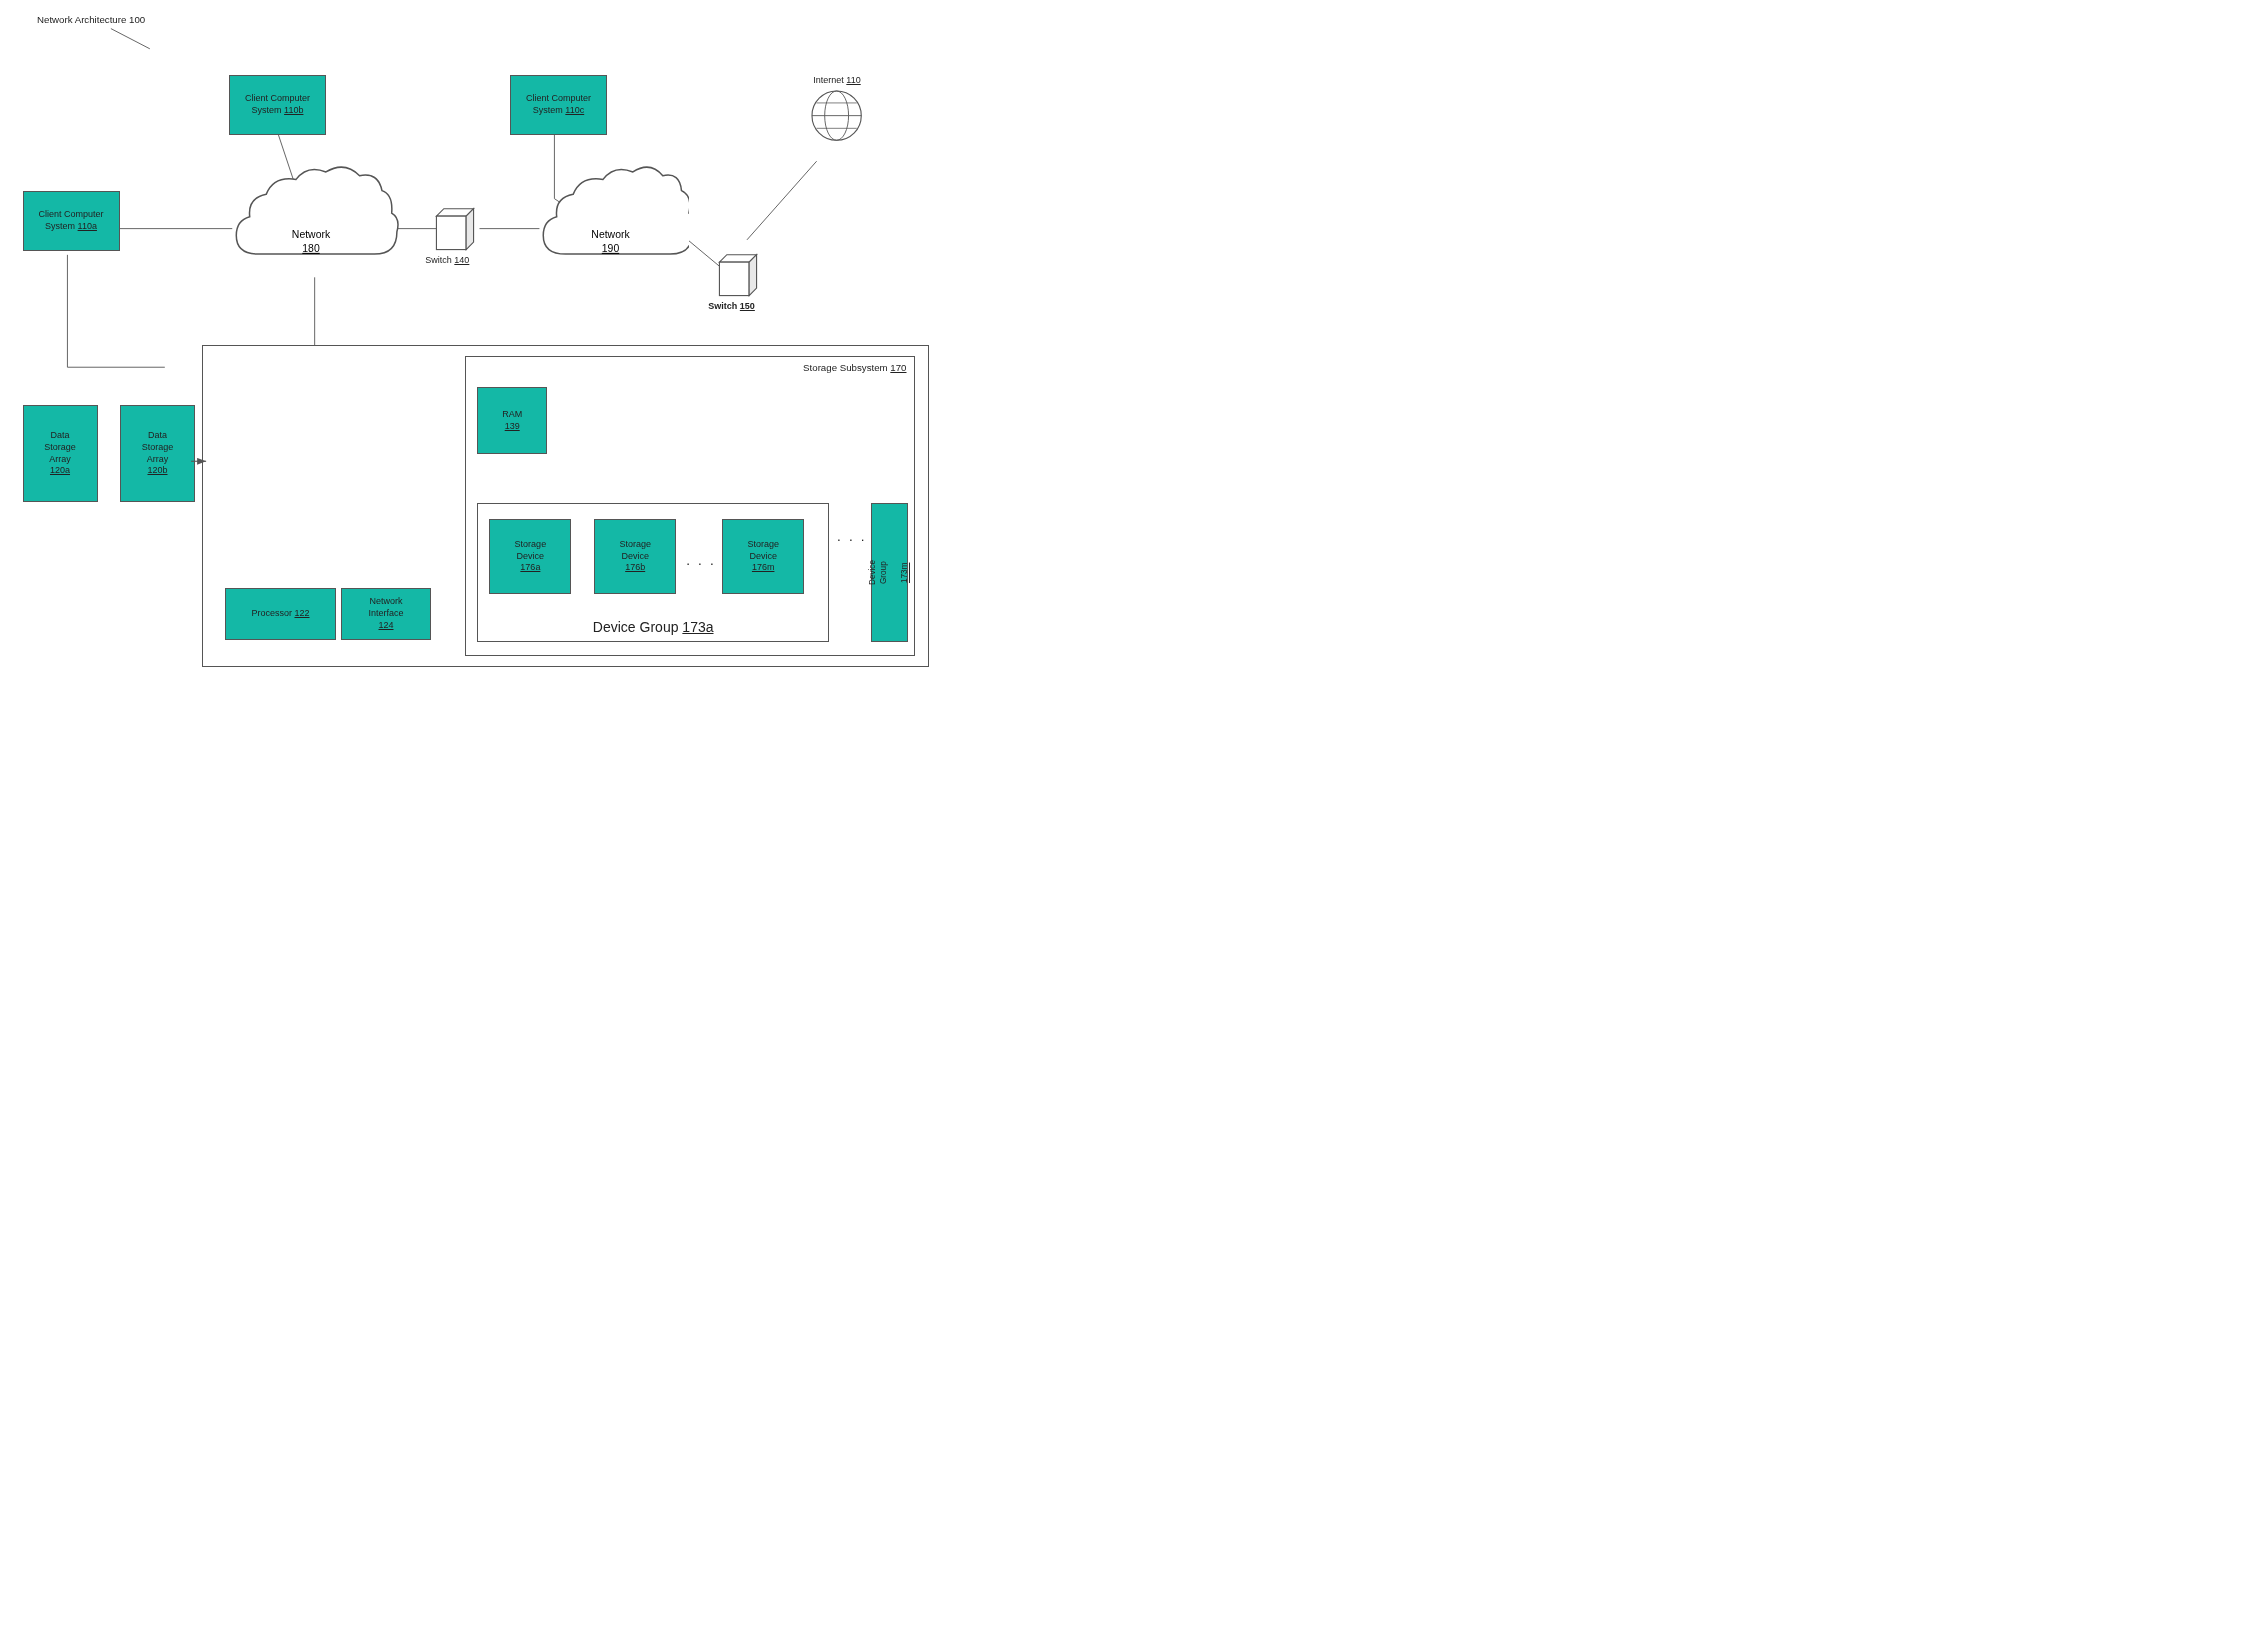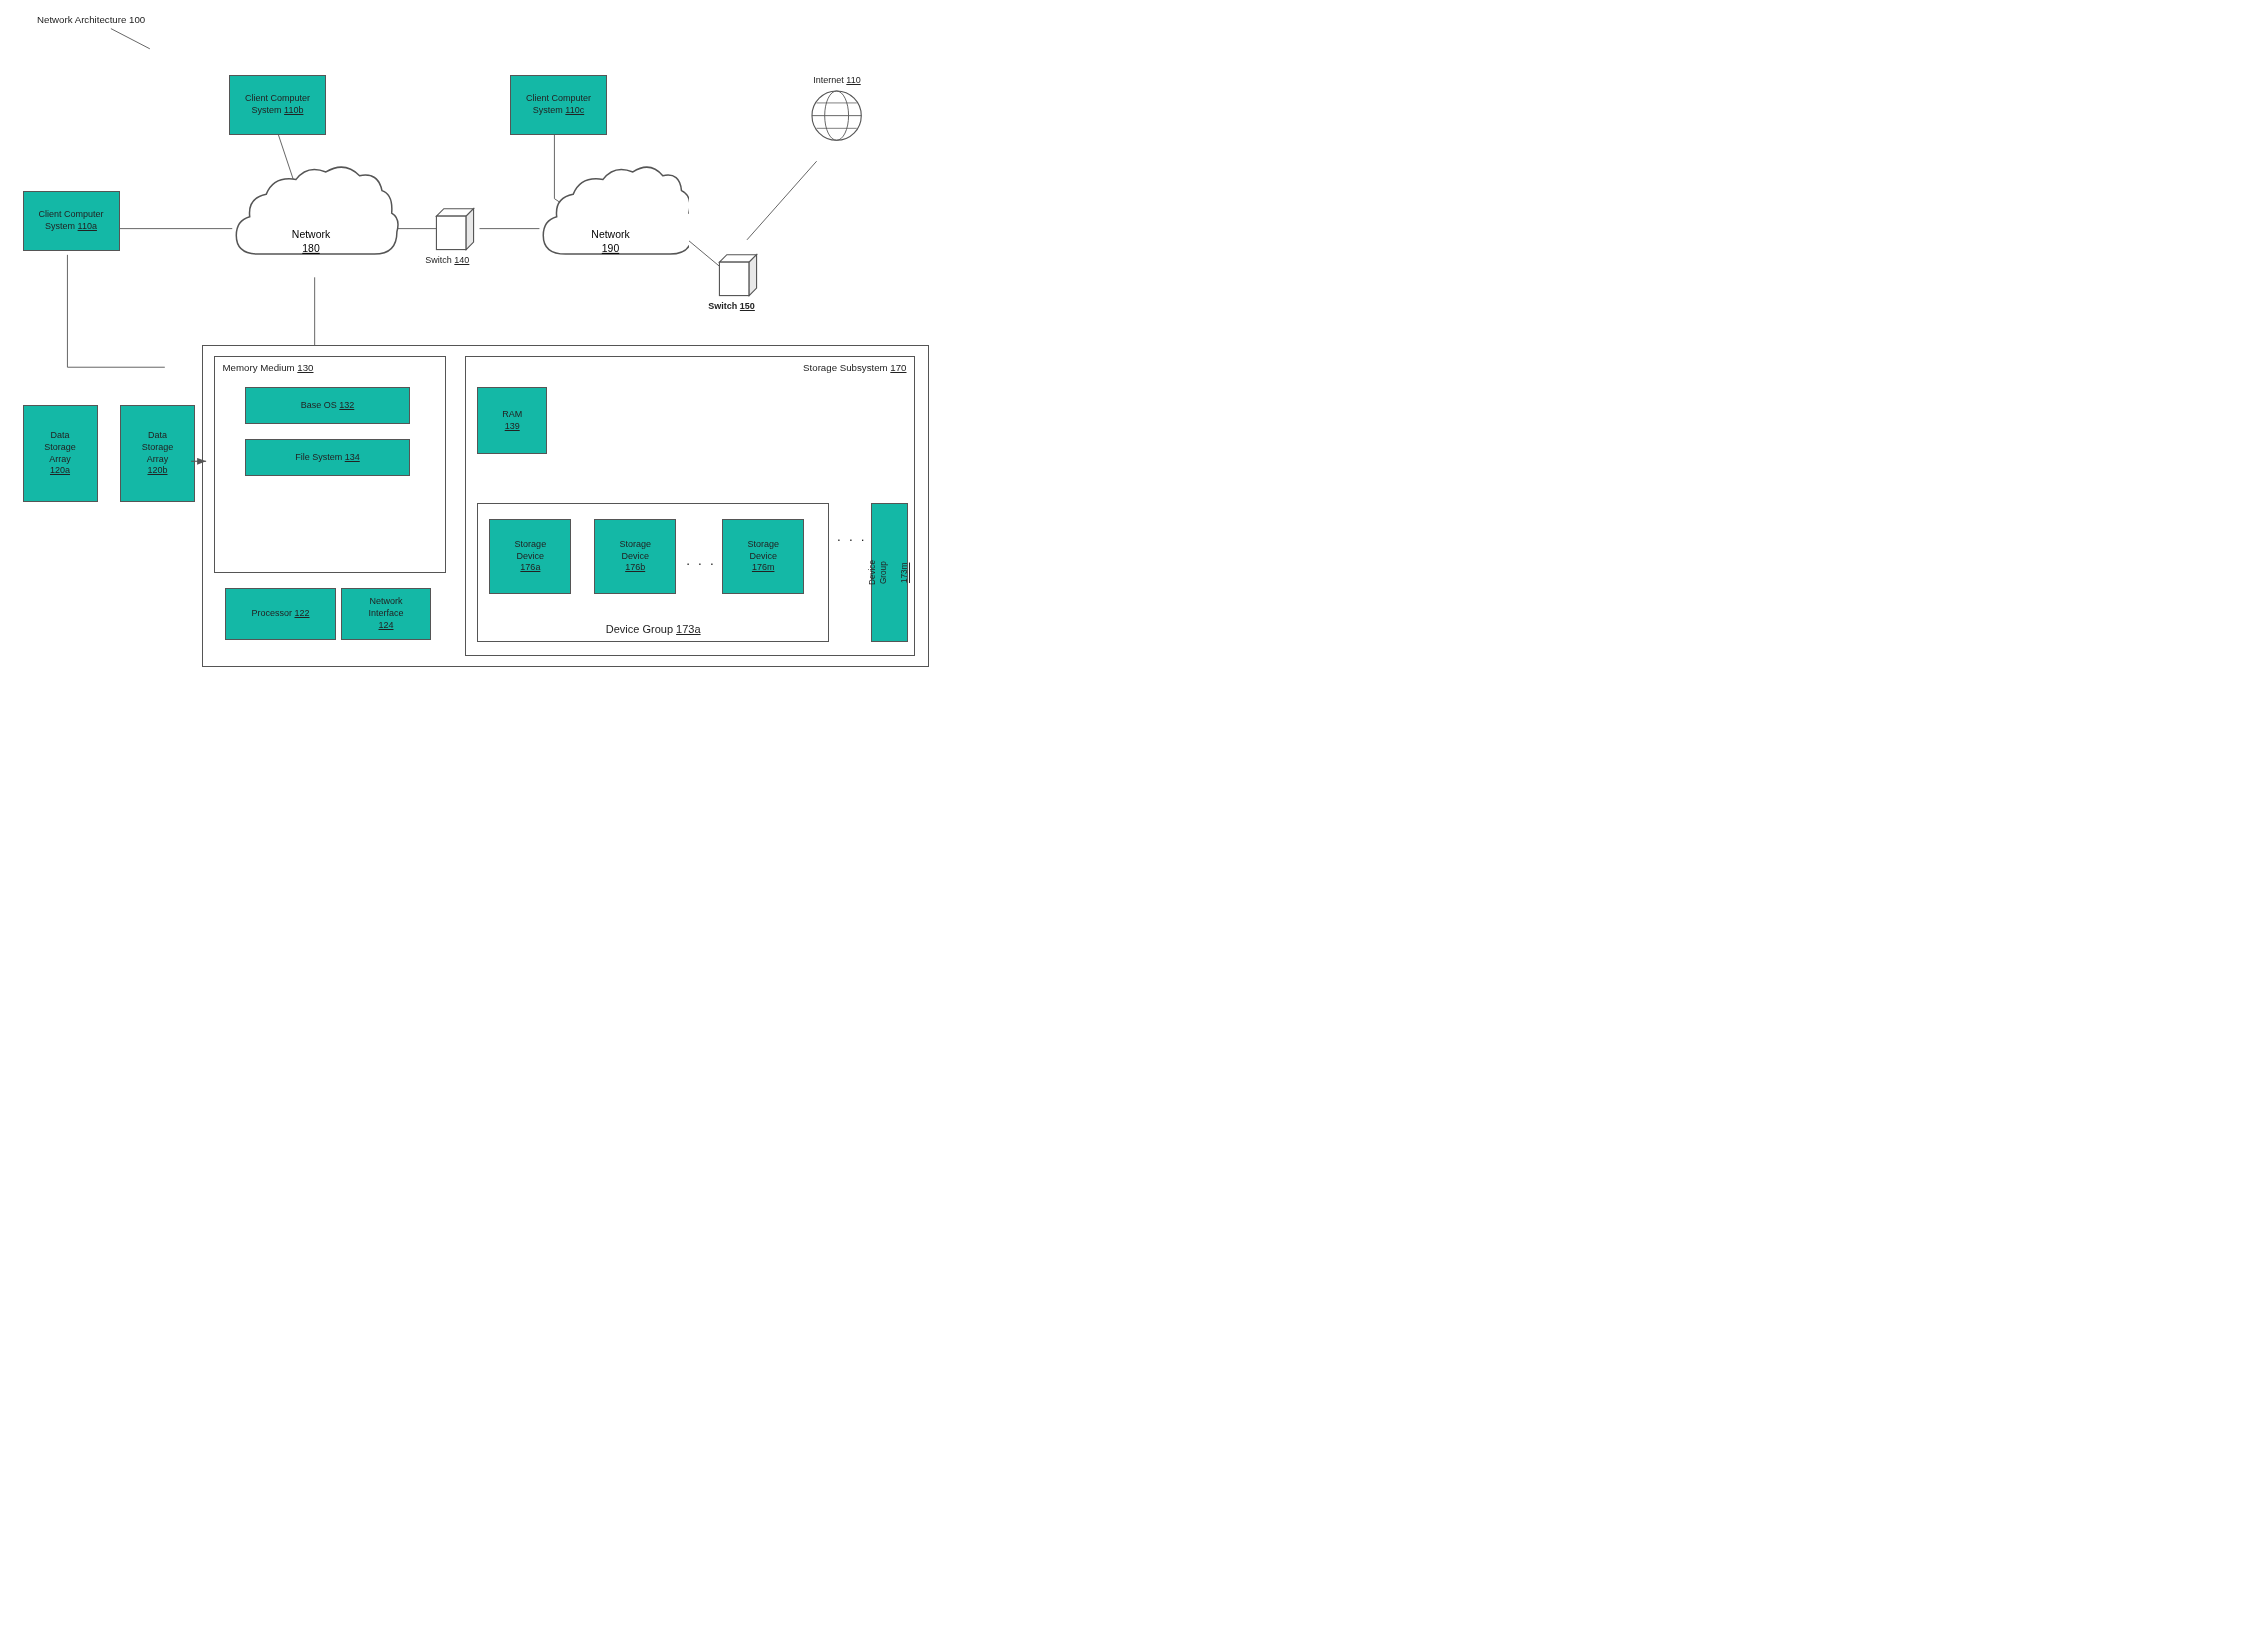--- a/index.html
+++ b/index.html
@@ -172,54 +172,41 @@
     <span class="box-label">Data<br>Storage<br>Array<br><span class="underline">120a</span></span>
   </div>
 
   <div class="box" style="left:120px; top:405px; width:75px; height:97px;">
     <span class="box-label">Data<br>Storage<br>Array<br><span class="underline">120b</span></span>
   </div>
 
   <div class="large-container" style="left:202px; top:345px; width:727px; height:322px;">
   </div>
 
-  <div class="large-container" style="left:214px; top:356px; width:232px; height:217px;">
-    <div class="container-title" style="left:7.5px;">
-      Memory Medium <span class="underline">130</span>
-    </div>
-
-    <div class="box" style="position:absolute; left:30px; top:30px; width:165px; height:37px;">
-      <span class="box-label">Base OS <span class="underline">132</span></span>
-    </div>
-
-    <div class="box" style="position:absolute; left:30px; top:82px; width:165px; height:37px;">
-      <span class="box-label">File System <span class="underline">134</span></span>
-    </div>
-  </div>
 
   <div class="box" style="left:225px; top:588px; width:111px; height:52px;">
     <span class="box-label">Processor <span class="underline">122</span></span>
   </div>
 
   <div class="box" style="left:341px; top:588px; width:90px; height:52px;">
     <span class="box-label">Network<br>Interface<br><span class="underline">124</span></span>
   </div>
 
   <div class="large-container" style="left:465px; top:356px; width:450px; height:300px;">
     <div class="container-title" style="right:7.5px; left:auto;">
       Storage Subsystem <span class="underline">170</span>
     </div>
 
     <div class="box" style="position:absolute; left:11.2px; top:30px; width:70px; height:67px;">
       <span class="box-label">RAM<br><span class="underline">139</span></span>
     </div>
 
 
     <div class="large-container" style="position:absolute; left:11.2px; top:146px; width:352px; height:139px;">
-      <div style="position:absolute; bottom:6px; left:50%; transform:translateX(-50%); font-size:11px; white-space:nowrap;">
+      <div style="position:absolute; bottom:6px; left:50%; transform:translateX(-50%); font-size:14px; white-space:nowrap;">
         Device Group <span class="underline">173a</span>
       </div>
 
       <div class="box" style="position:absolute; left:11.2px; top:15px; width:82px; height:75px;">
         <span class="box-label">Storage<br>Device<br><span class="underline">176a</span></span>
       </div>
 
       <div class="box" style="position:absolute; left:116px; top:15px; width:82px; height:75px;">
         <span class="box-label">Storage<br>Device<br><span class="underline">176b</span></span>
       </div>

